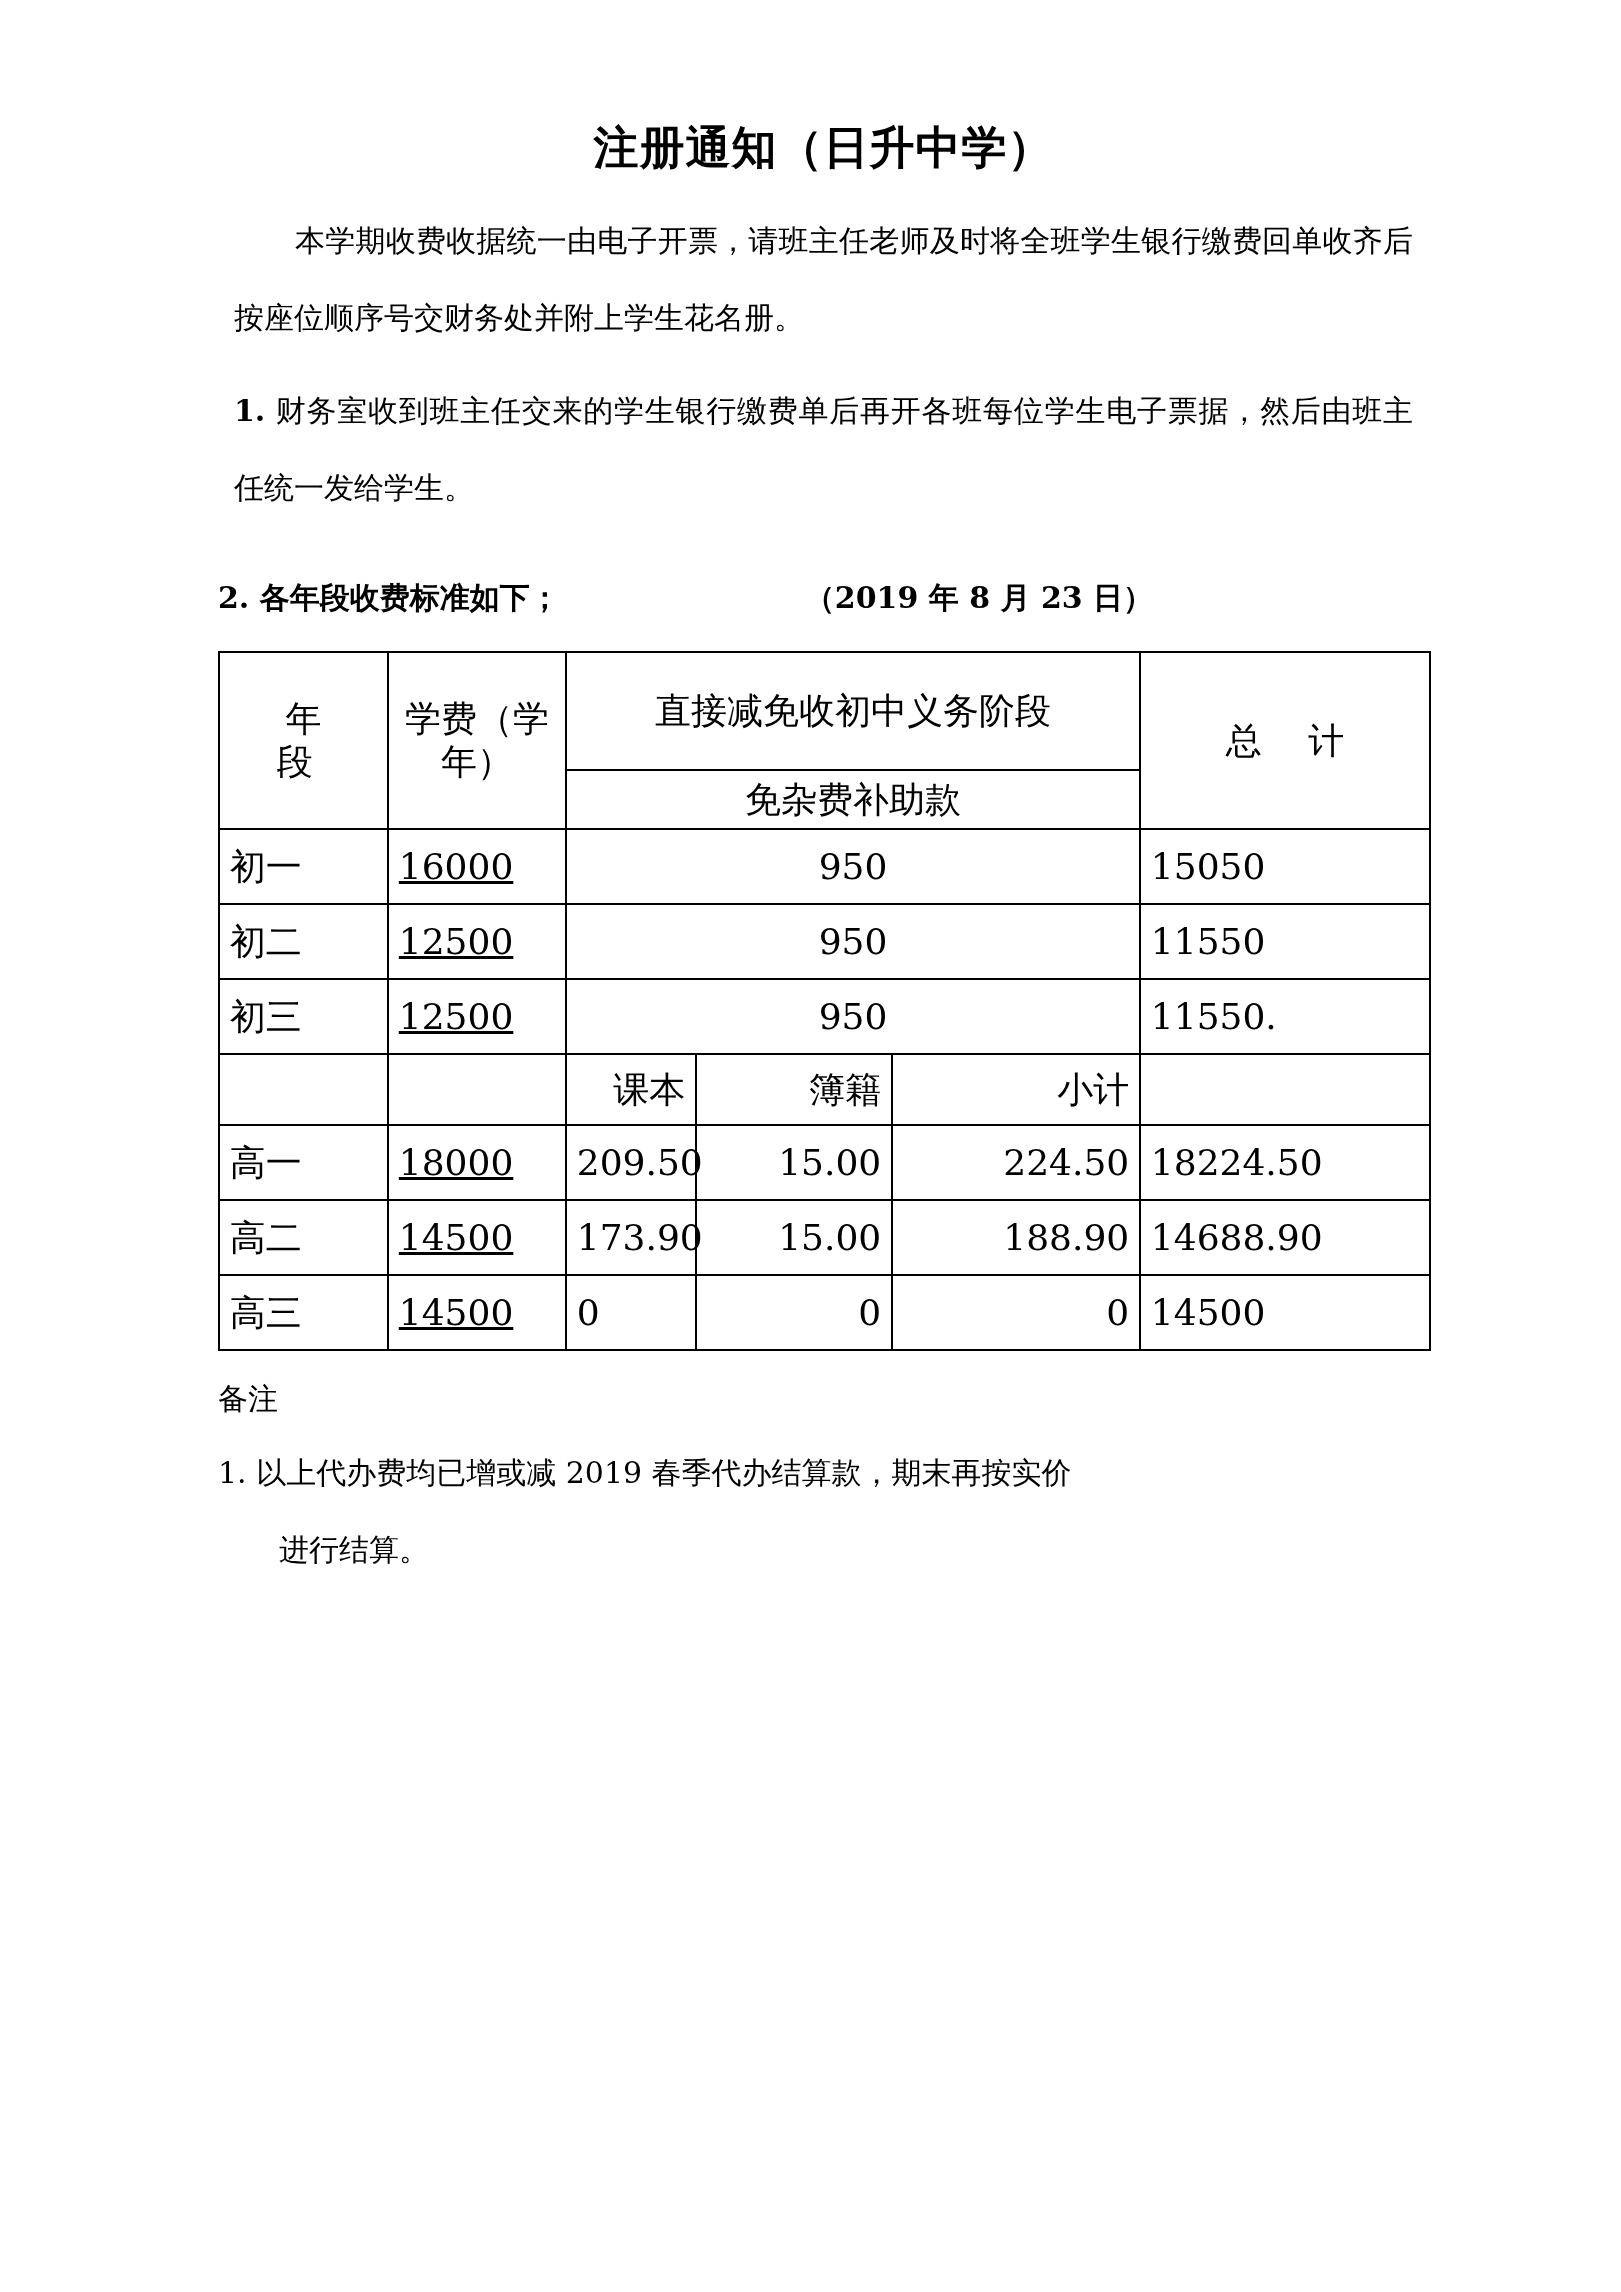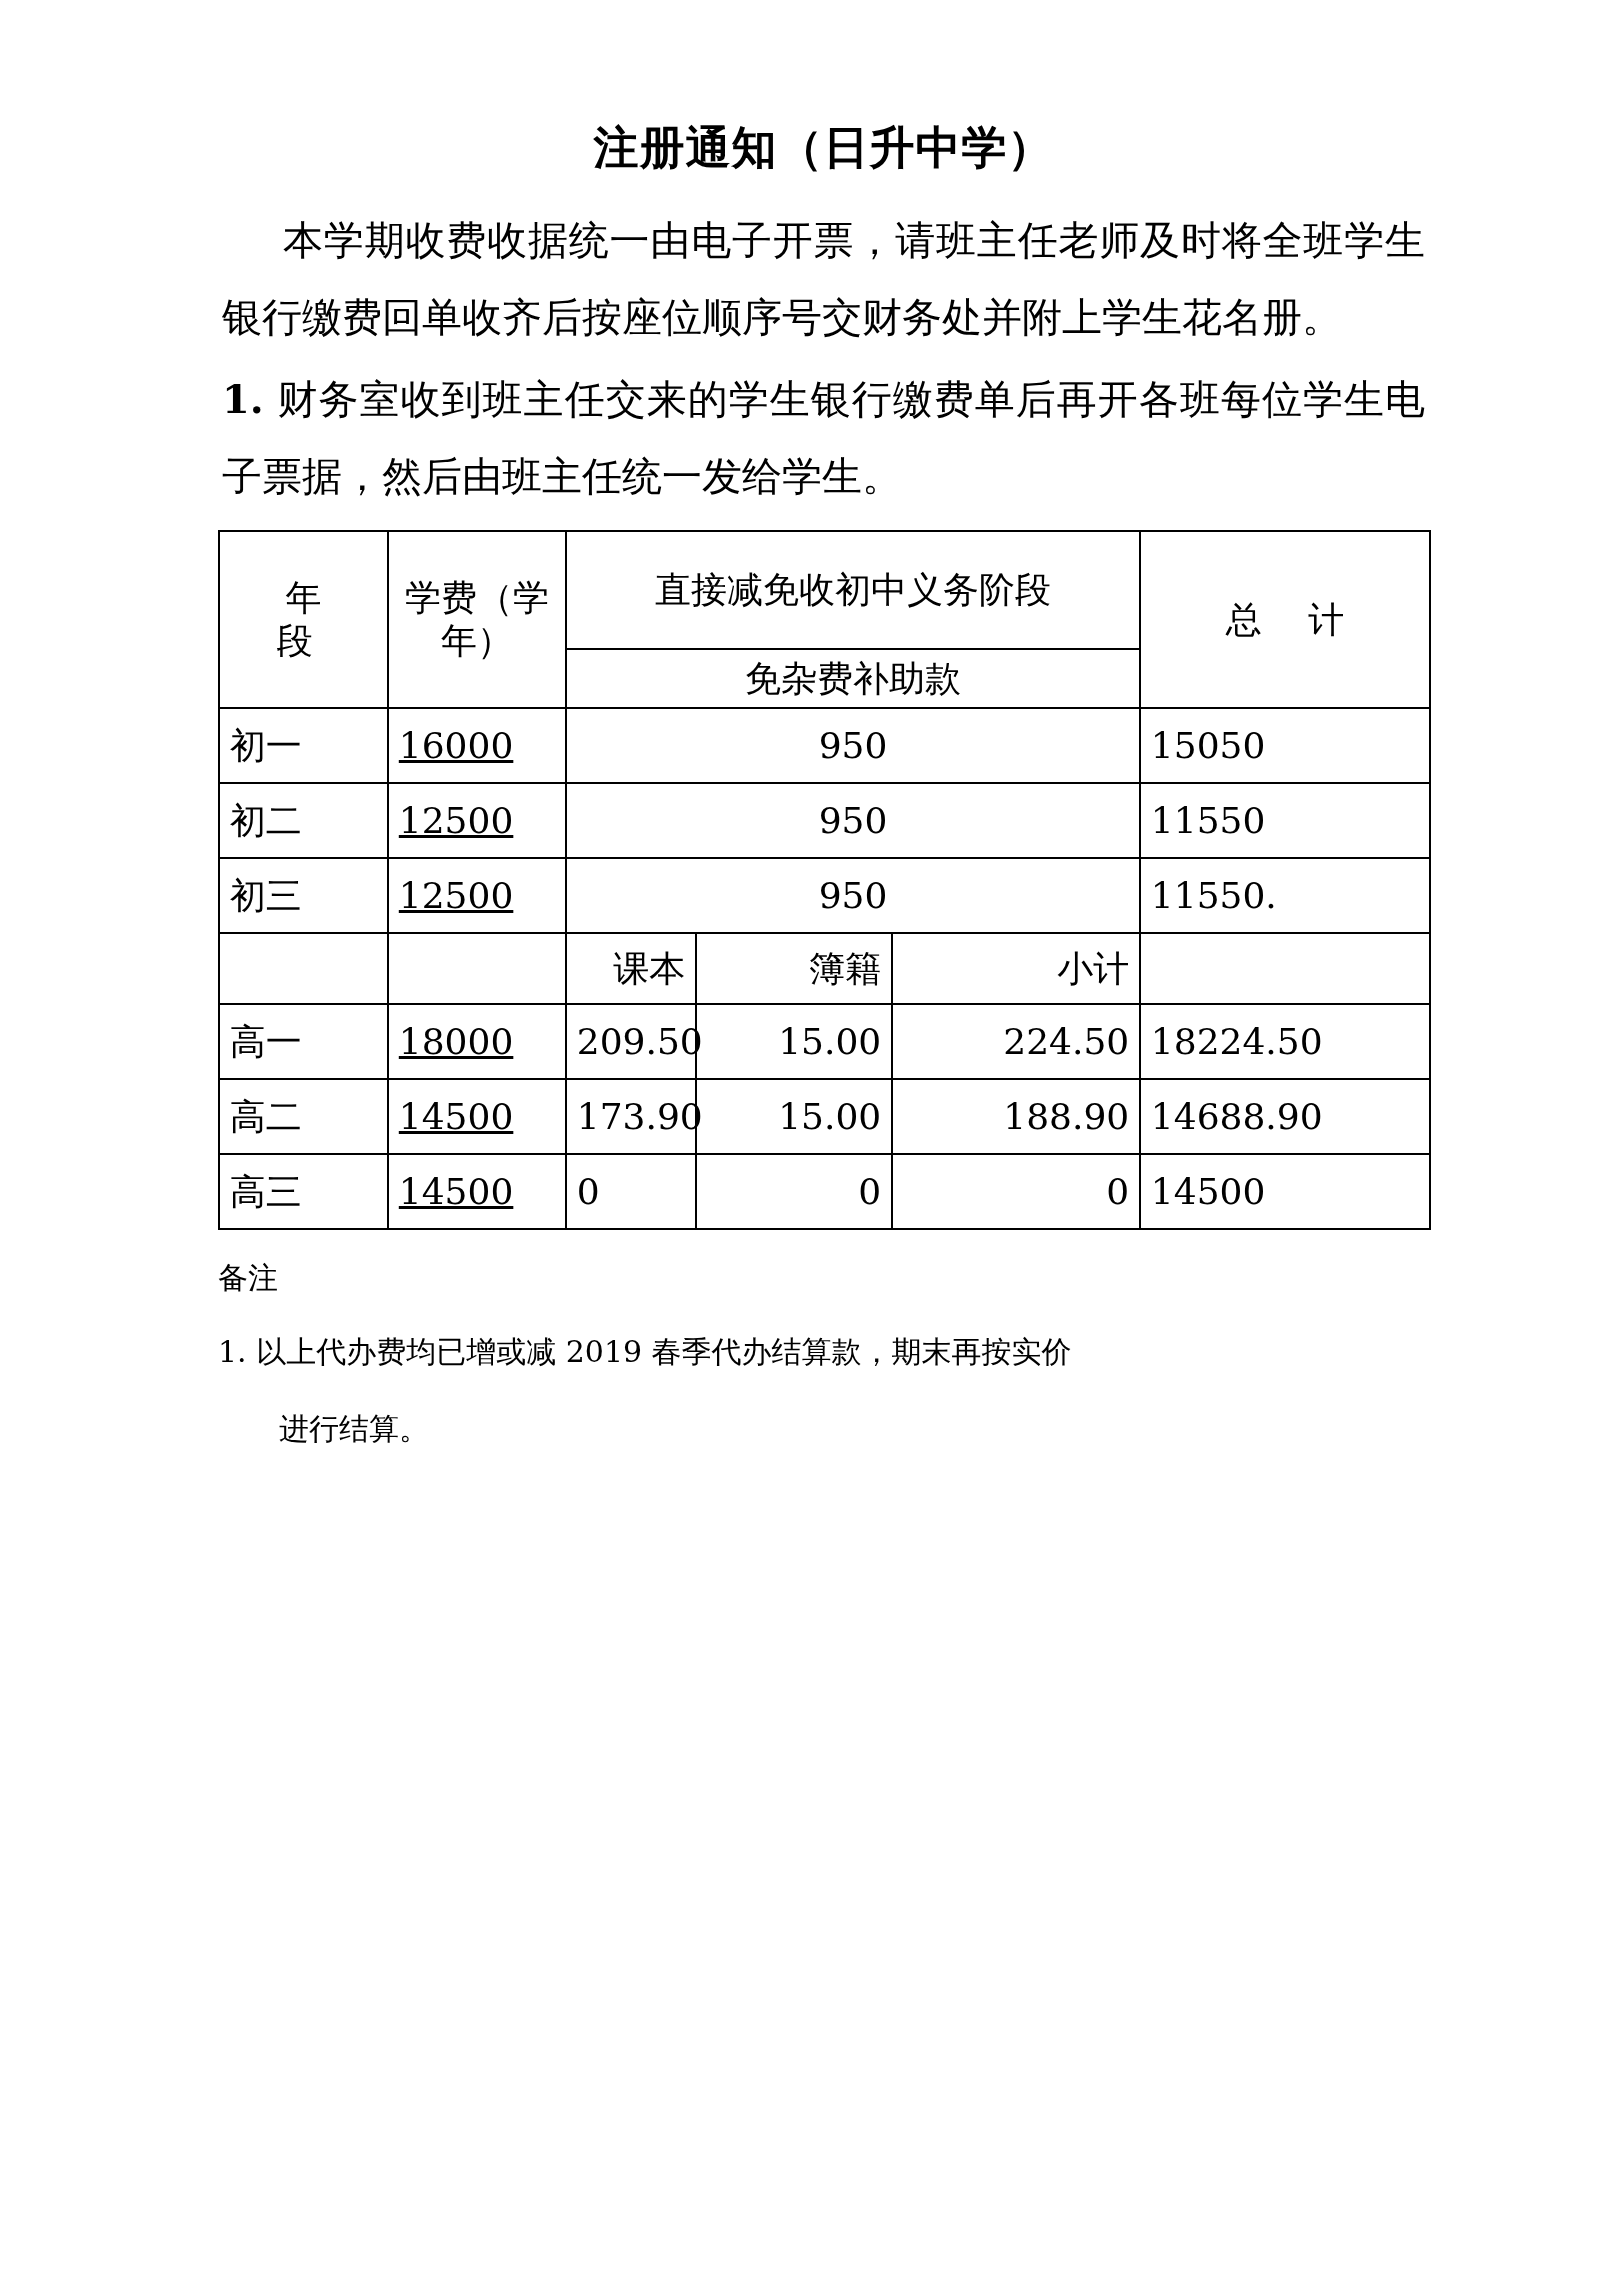--- a/index.html
+++ b/index.html
@@ -36,23 +36,23 @@
     text-align: center;
     letter-spacing: 1px;
     margin: 0;
     padding-top: 120px;
     line-height: 1.25;
     font-family: "DejaVu Serif", "Liberation Serif", serif;
   }
 
   
   .para {
-    font-size: 40px;
-    line-height: 77px;
-    margin: 4px;
+    font-size: 30px;
+    line-height: 77px;
+    margin: 16px;
     text-align: justify;
     text-justify: inter-ideograph;
     font-family: "DejaVu Serif", "Liberation Serif", serif;
   }
   .para.lead {
     margin-top: 25.5px;
     text-indent: 61px;
   }
   .para.item {
     margin-top: 0;
@@ -156,20 +156,27 @@
 
     <h1 class="doc-title">注册通知（日升中学）</h1>
 
     <p class="para lead">本学期收费收据统一由电子开票，请班主任老师及时将全班学生银行缴费回单收齐后按座位顺序号交财务处并附上学生花名册。</p>
 
     <p class="para item">
       <span class="num-bold">1.</span>
       <span>财务室收到班主任交来的学生银行缴费单后再开各班每位学生电子票据，然后由班主任统一发给学生。</span>
     </p>
 
+    <div class="item2-row">
+      <span class="item2-left">
+        <span>2.</span>
+        <span>各年段收费标准如下；</span>
+      </span>
+      <span class="item2-date">（2019 年 8 月 23 日）</span>
+    </div>
 
     <table class="fee-table">
       <colgroup>
         <col class="col-grade">
         <col class="col-tuition">
         <col class="col-a">
         <col class="col-b">
         <col class="col-c">
         <col class="col-total">
       </colgroup>

